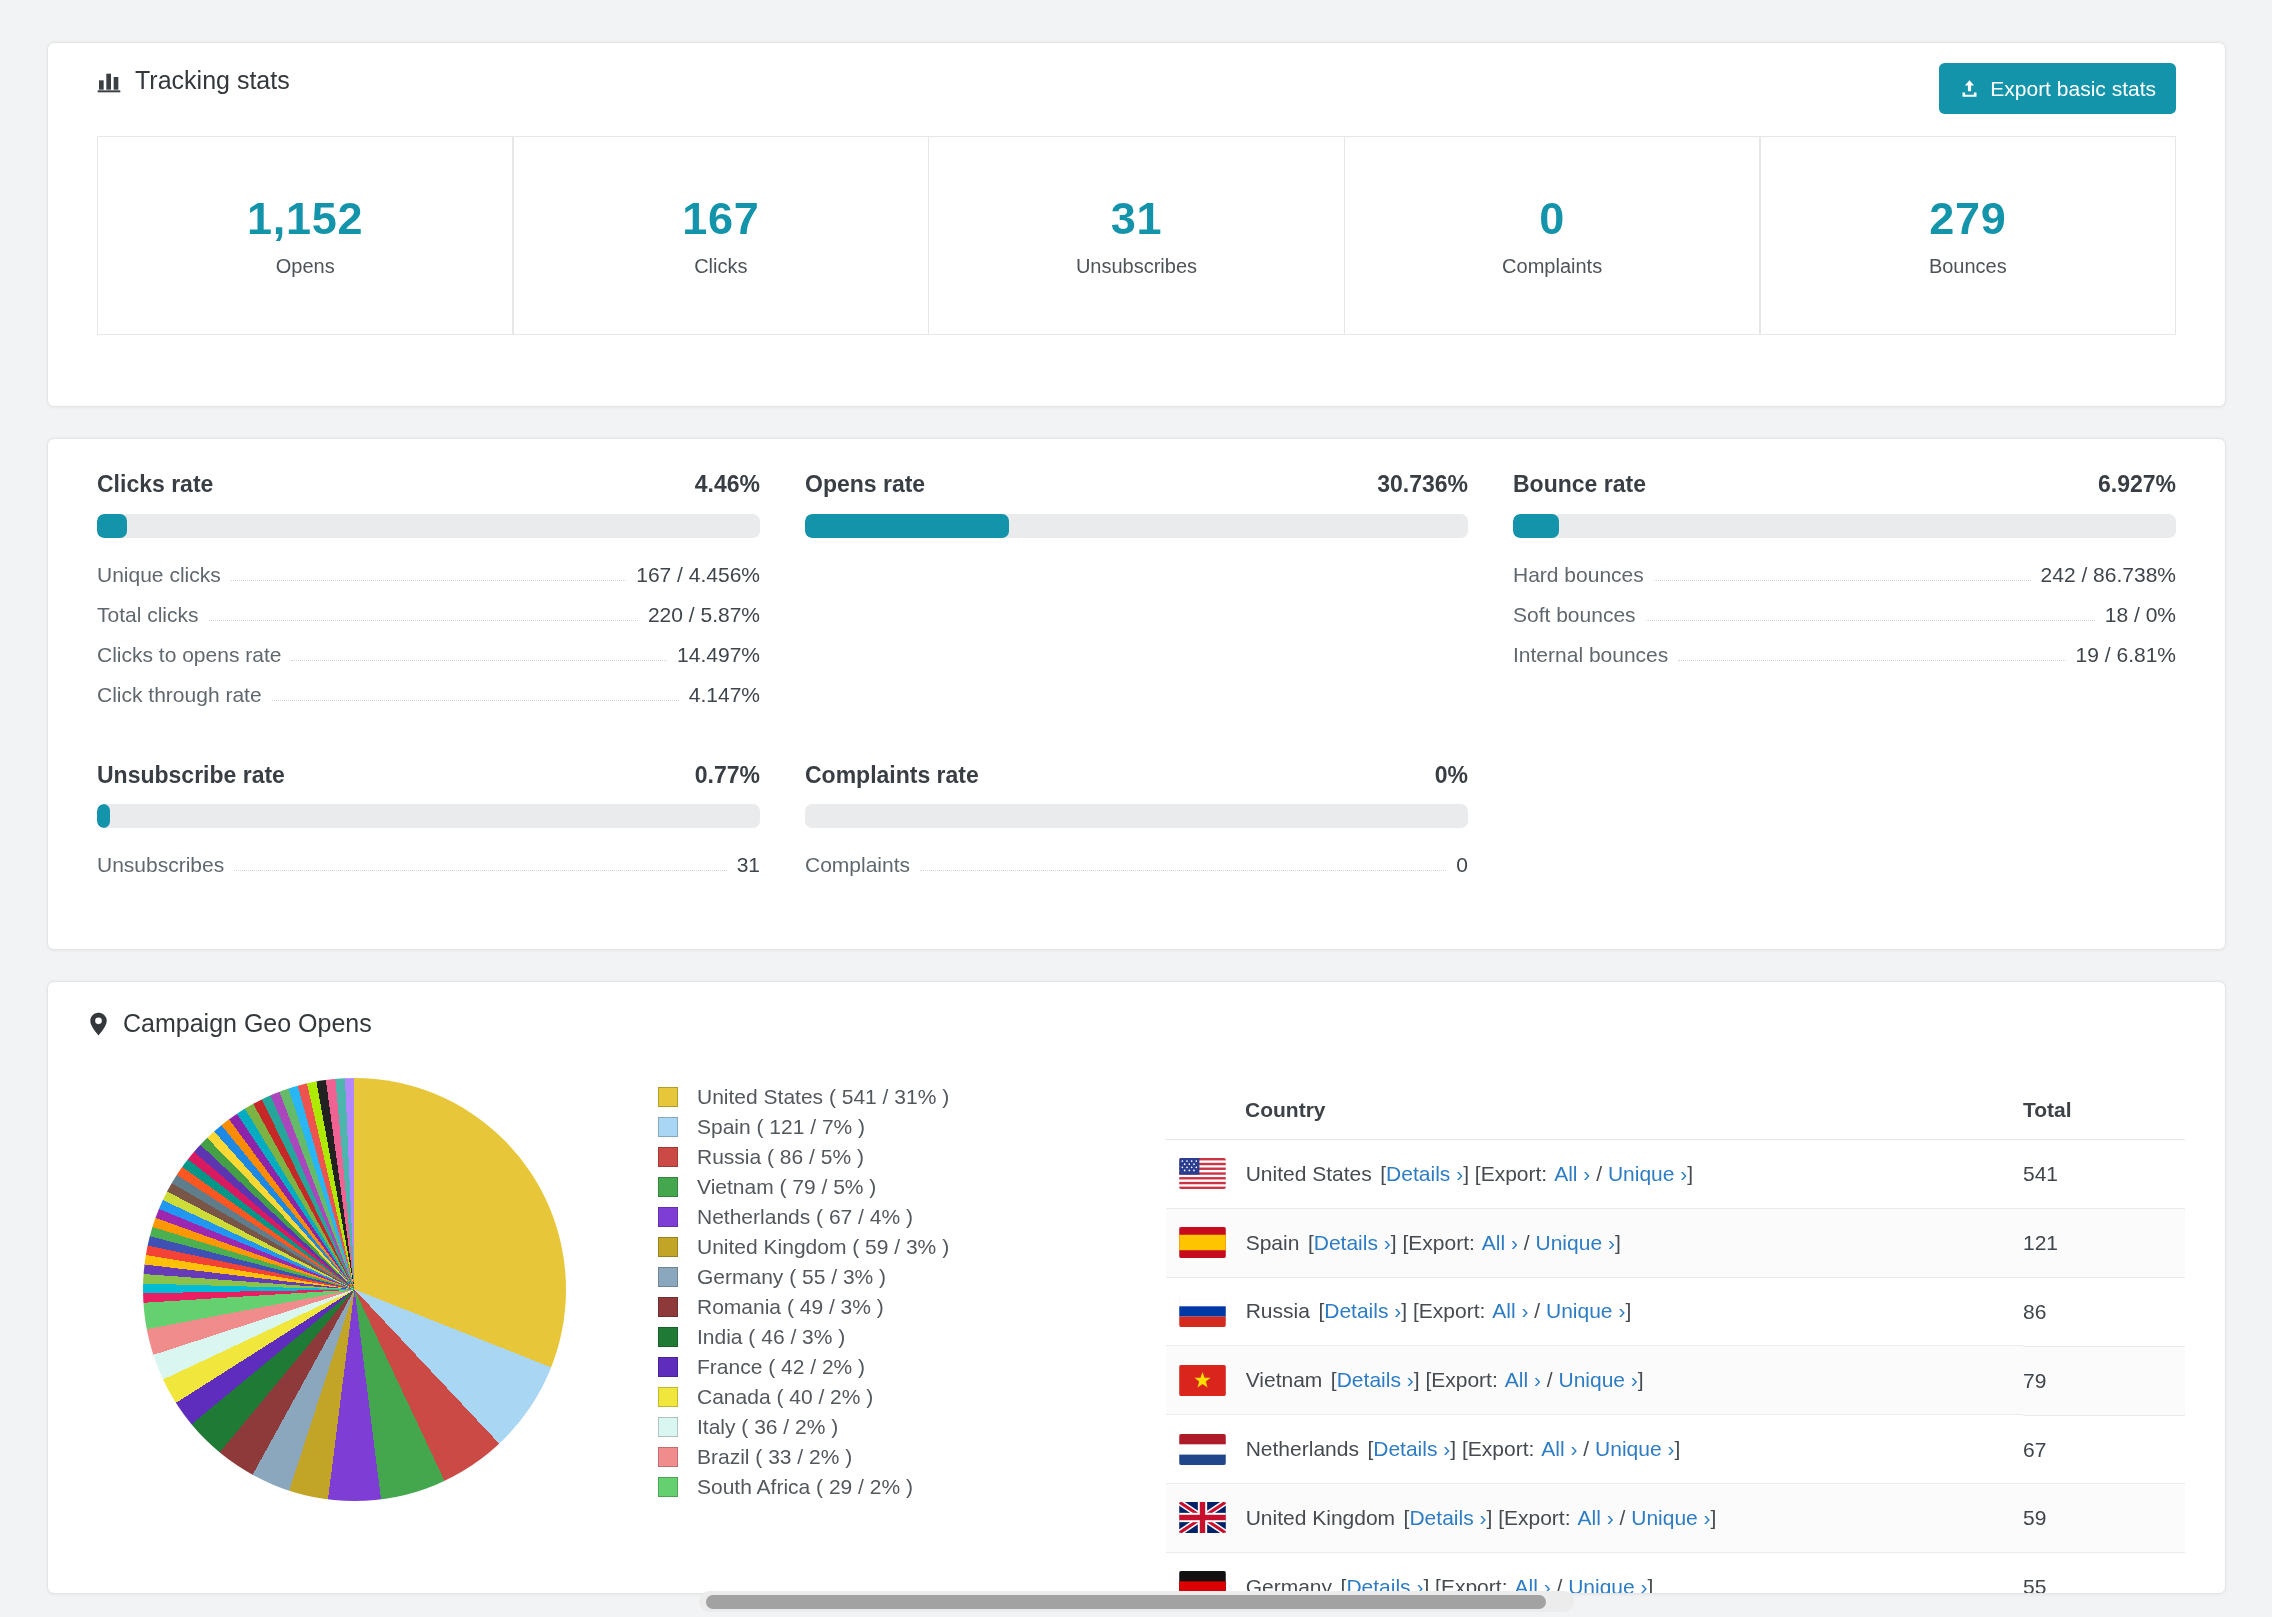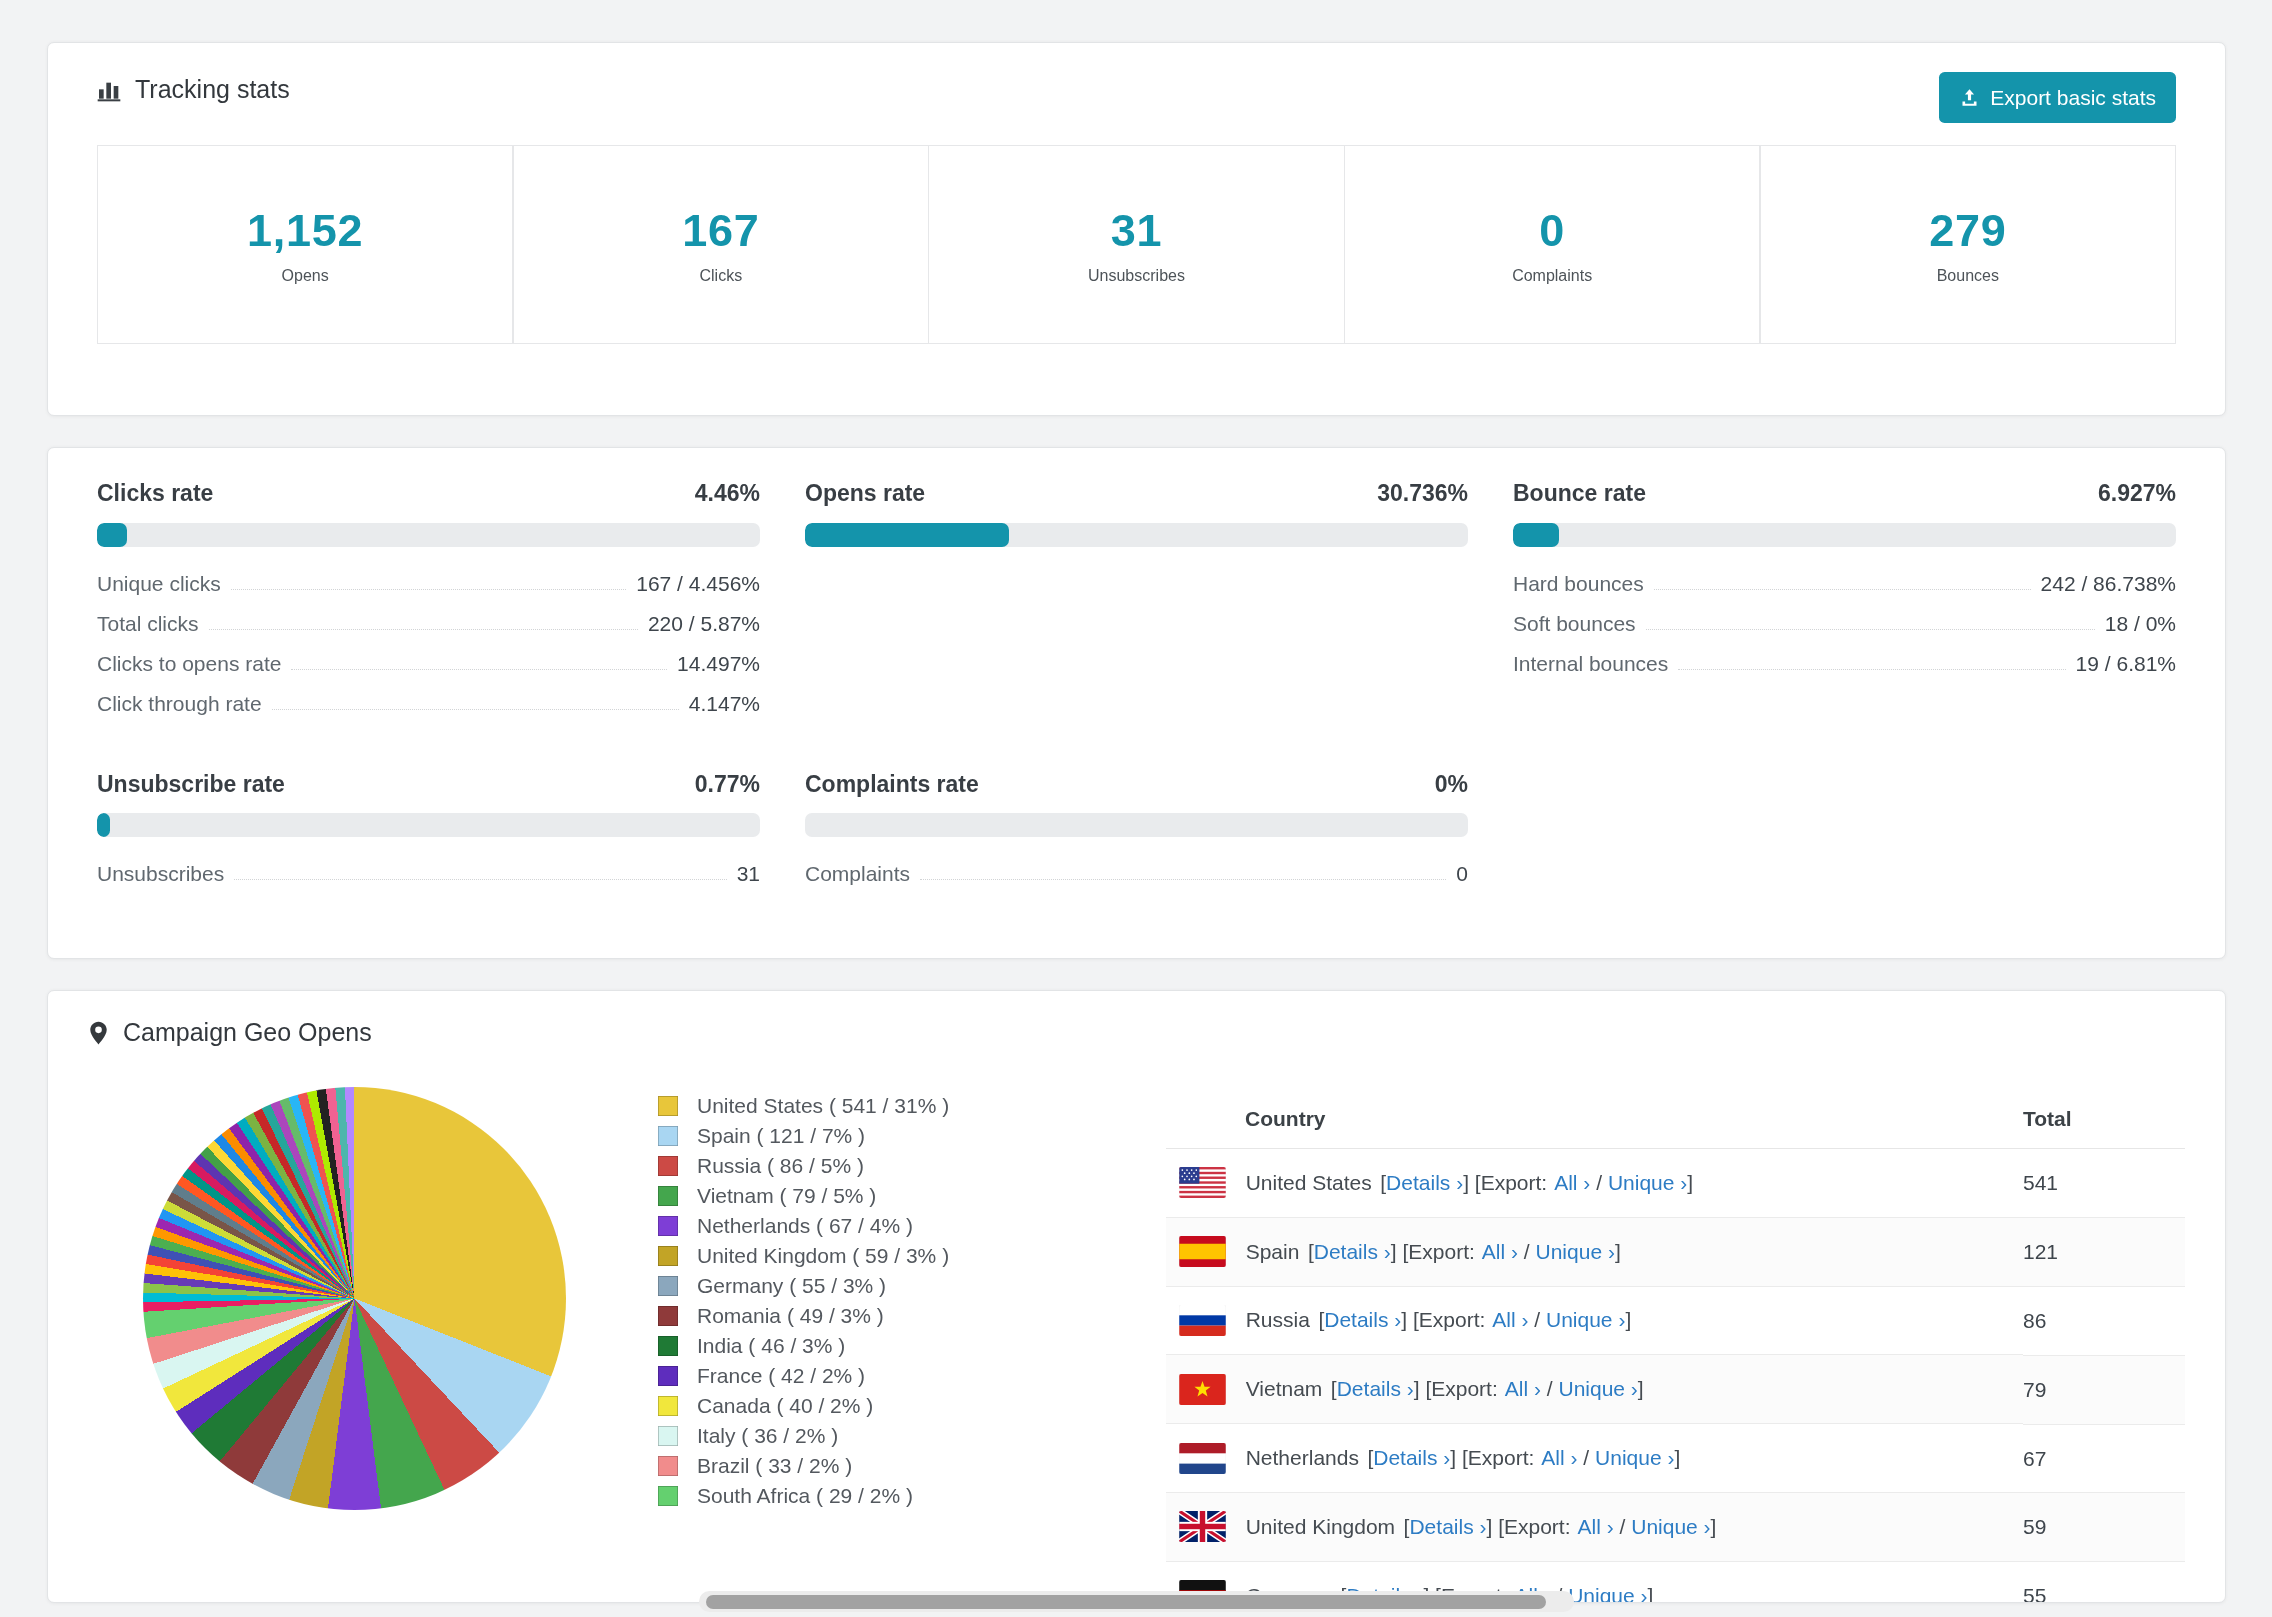--- a/index.html
+++ b/index.html
@@ -6,30 +6,30 @@
   html,body{width:2273px;height:1618px;overflow:hidden}
   body{background:#f2f3f4;font-family:"Liberation Sans","DejaVu Sans",sans-serif;color:#454b51;position:relative}
   .page{padding:42px 47px 0}
   .card{background:#fff;border:0.7px solid #e2e4e6;border-radius:7px;box-shadow:0 0.7px 3.5px rgba(0,0,0,.05)}
   .card + .card{margin-top:31px}
   .card-head{display:flex;align-items:center;gap:14px;position:relative}
   .card-title{font-size:25px;font-weight:500;color:#33383d}
   .icon svg{display:block}
 
   
-  .card-tracking{padding:32px 49px 71px}
+  .card-tracking{padding:23px 49px 71px}
   .btn-export{position:absolute;right:0;top:-2.8px;display:flex;align-items:center;gap:10px;
     background:#1494ab;color:#fff;border:none;border-radius:5.6px;padding:13.4px 20px;
     font-size:21px;font-family:Liberation Sans, sans-serif;cursor:pointer}
   .stats-row{display:flex;margin-top:41px}
   .stat-box{flex:1;border:0.7px solid #e6e7e9;margin-left:-0.7px;height:199px;display:flex;
     flex-direction:column;align-items:center;justify-content:center;gap:10px;background:#fff}
   .stat-box:first-child{margin-left:0}
   .stat-value{font-size:45px;font-weight:700;color:#1494ab;letter-spacing:0.7px}
-  .stat-label{font-size:16px;color:#4d5358}
+  .stat-label{font-size:20px;color:#4d5358}
 
   
   .card-rates{padding:32px 49px 64px}
   .rates-grid{display:grid;grid-template-columns:repeat(3,1fr);column-gap:45px;row-gap:47px}
   .rate-head{display:flex;justify-content:space-between;align-items:flex-start}
   .rate-title,.rate-value{font-size:23px;font-weight:700;color:#383e44}
   .bar{height:24px;background:#e9ebed;border-radius:7px;margin:15.5px 0 17px;overflow:hidden}
   .bar-fill{height:100%;background:#1494ab;border-radius:7px}
   .rate-row{display:flex;align-items:center;height:40px;font-size:21px}
   .rr-label{color:#60686f;white-space:nowrap}

